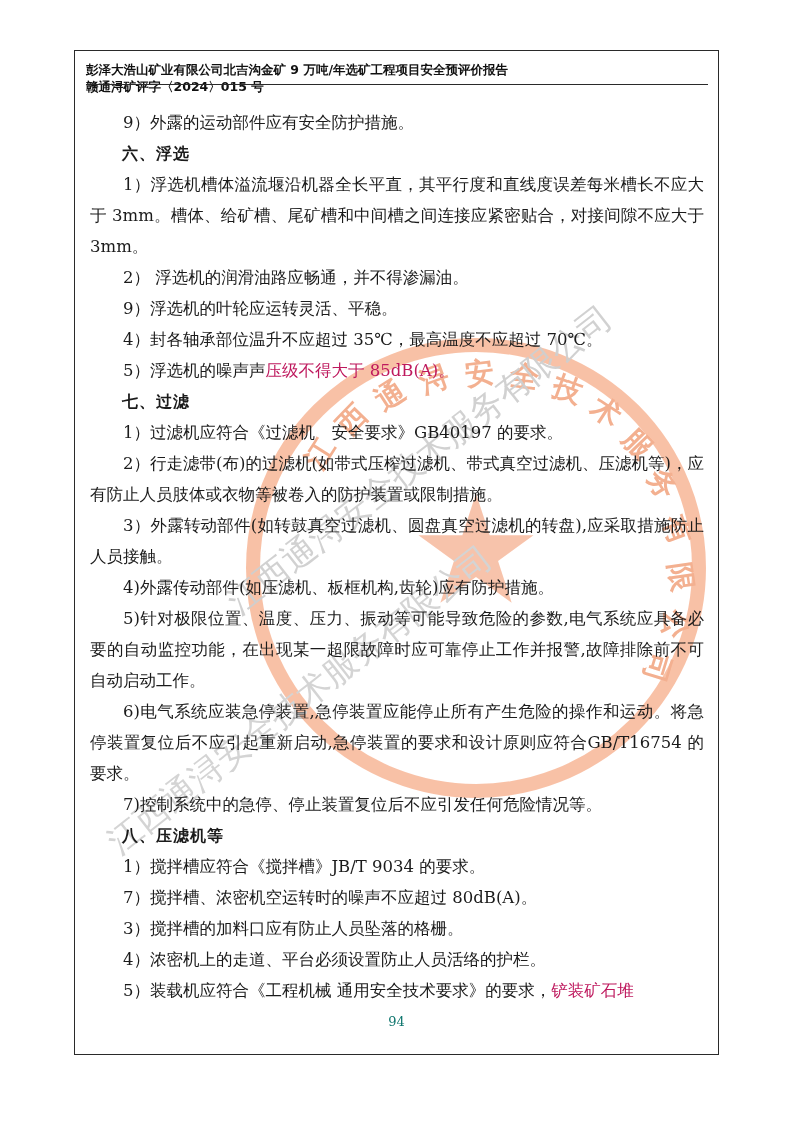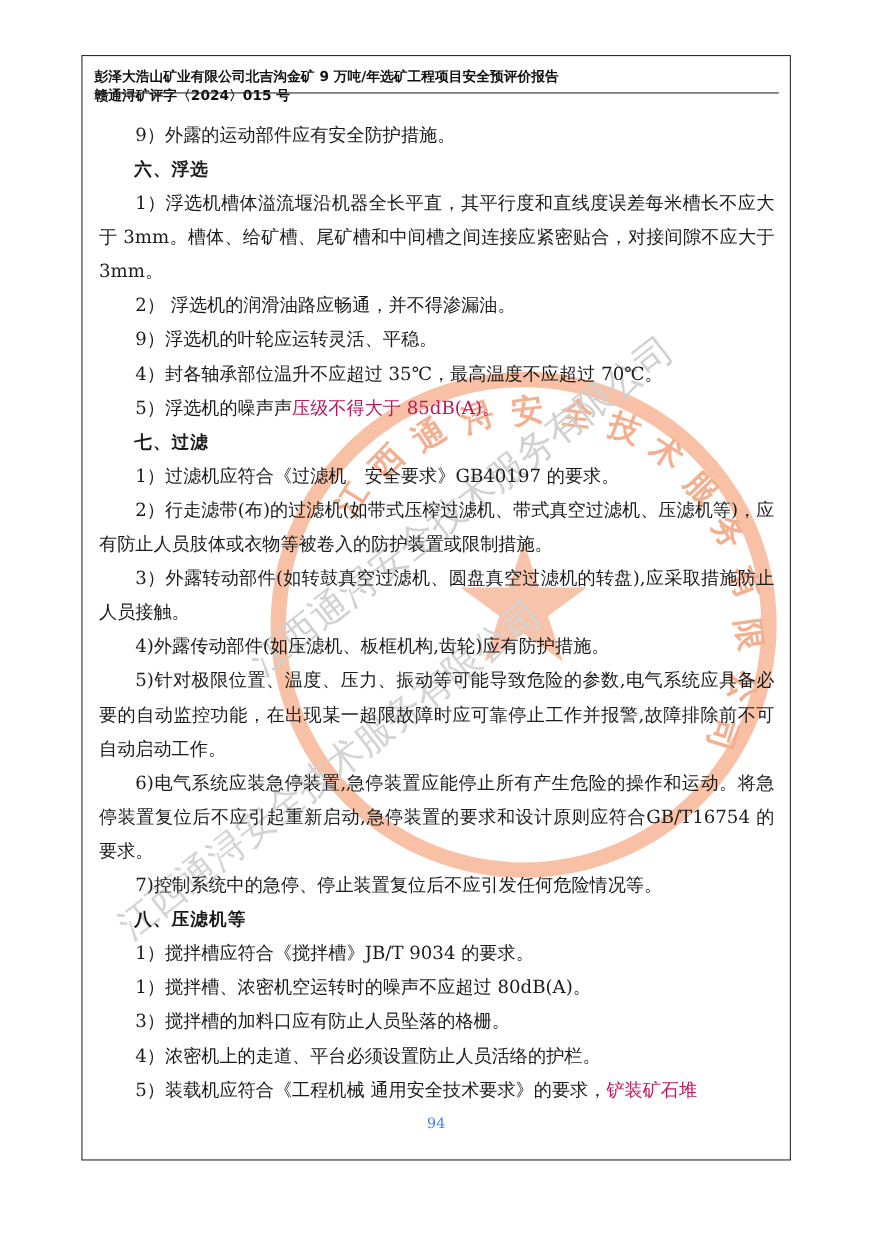--- a/index.html
+++ b/index.html
@@ -75,21 +75,21 @@
     letter-spacing: 1px;
   }
   .red { color: #be185d; }
   .pagenum {
     position: absolute;
     left: 0;
     top: 1014px;
     width: 793px;
     text-align: center;
     font-size: 13px;
-    color: #3b82f6;
+    color: #0f766e;
     font-family: "DejaVu Serif", "Liberation Serif", serif;
   }
   
   .watermark {
     position: absolute;
     left: 246px;
     top: 338px;
     width: 460px;
     height: 460px;
     pointer-events: none;
@@ -197,20 +197,20 @@
       <p class="heading">七、过滤</p>
       <p class="indent">1）过滤机应符合《过滤机　安全要求》GB40197 的要求。</p>
       <p class="indent">2）行走滤带(布)的过滤机(如带式压榨过滤机、带式真空过滤机、压滤机等)，应有防止人员肢体或衣物等被卷入的防护装置或限制措施。</p>
       <p class="indent">3）外露转动部件(如转鼓真空过滤机、圆盘真空过滤机的转盘),应采取措施防止人员接触。</p>
       <p class="indent">4)外露传动部件(如压滤机、板框机构,齿轮)应有防护措施。</p>
       <p class="indent">5)针对极限位置、温度、压力、振动等可能导致危险的参数,电气系统应具备必要的自动监控功能，在出现某一超限故障时应可靠停止工作并报警,故障排除前不可自动启动工作。</p>
       <p class="indent">6)电气系统应装急停装置,急停装置应能停止所有产生危险的操作和运动。将急停装置复位后不应引起重新启动,急停装置的要求和设计原则应符合GB/T16754 的要求。</p>
       <p class="indent">7)控制系统中的急停、停止装置复位后不应引发任何危险情况等。</p>
       <p class="heading">八、压滤机等</p>
       <p class="indent">1）搅拌槽应符合《搅拌槽》JB/T 9034 的要求。</p>
-      <p class="indent">1）搅拌槽、浓密机空运转时的噪声不应超过 80dB(A)。</p>
+      <p class="indent">7）搅拌槽、浓密机空运转时的噪声不应超过 80dB(A)。</p>
       <p class="indent">3）搅拌槽的加料口应有防止人员坠落的格栅。</p>
       <p class="indent">4）浓密机上的走道、平台必须设置防止人员活络的护栏。</p>
       <p class="indent"><span>5）装载机应符合《工程机械 通用安全技术要求》的要求，</span><span class="red">铲装矿石堆</span></p>
     </div>
 
   <div class="pagenum">94</div>
 </div>
 
 </body></html>

